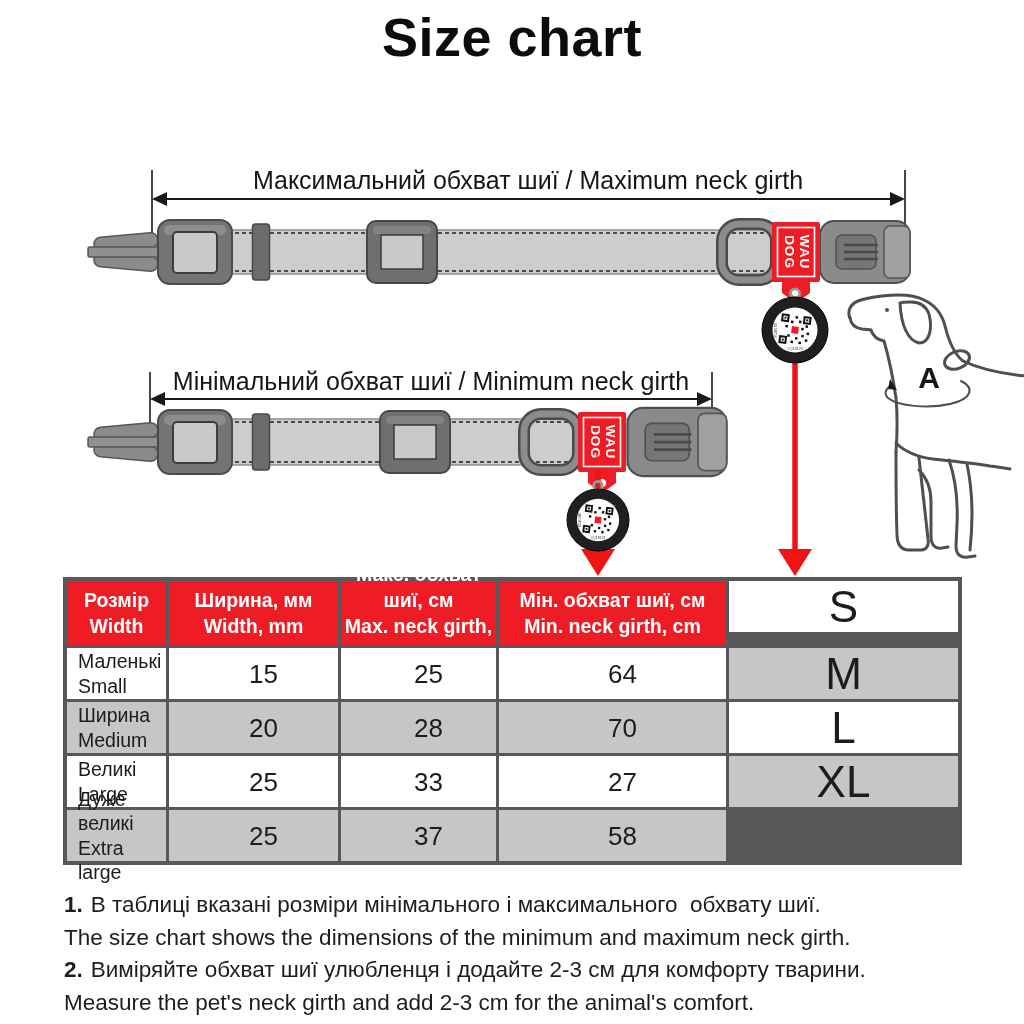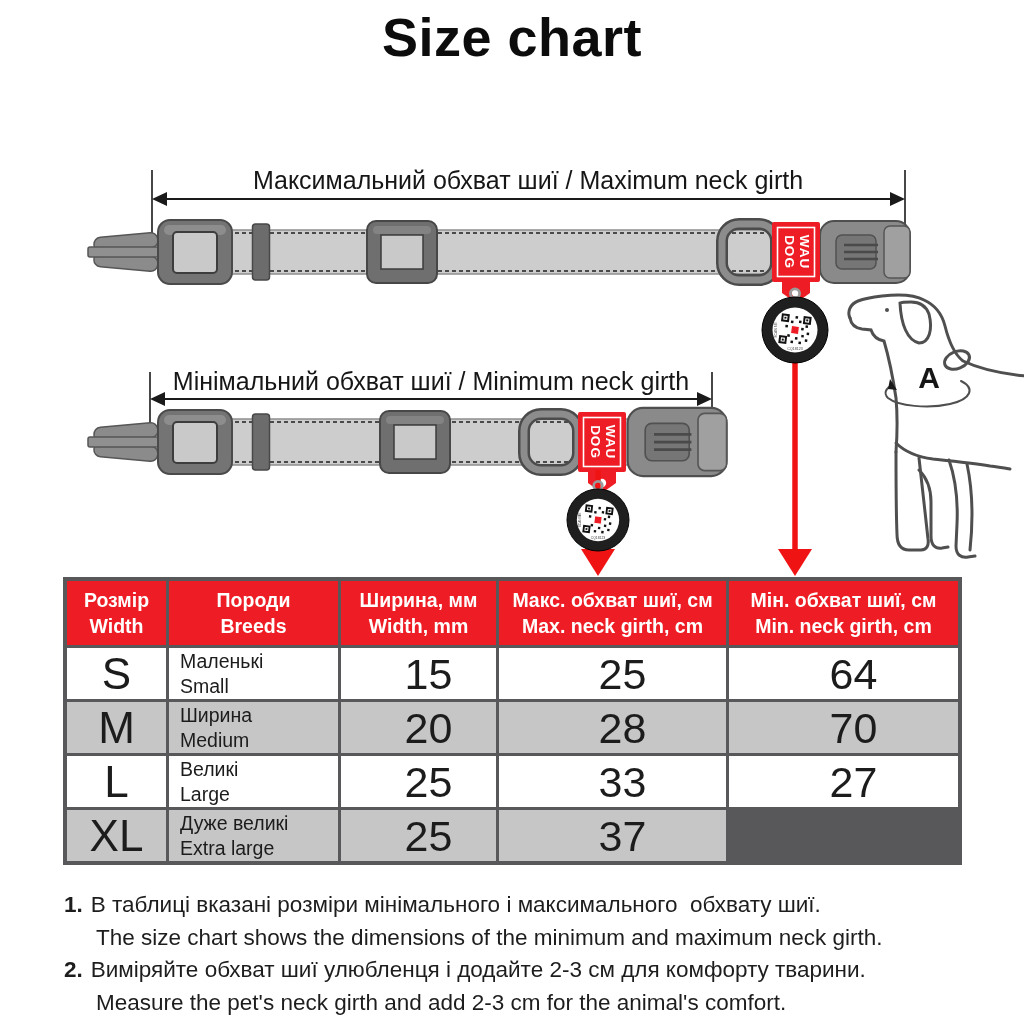--- a/index.html
+++ b/index.html
@@ -16,29 +16,29 @@
 
   .size-table{position:absolute;left:63px;top:577px;width:899px;box-sizing:border-box;
               background:#58585a;border:4px solid #58585a;display:grid;
               grid-template-columns:99px 169px 155px 227px 1fr;gap:3px;}
   .cell{display:flex;flex-direction:column;align-items:center;justify-content:center;
         background:#fff;color:#1c1c1c;text-align:center;}
   .hcell{background:#ee1c24;color:#fff;font-weight:700;font-size:19.5px;line-height:26px;height:64px;}
   .bcell{height:51px;}
   .gray{background:#c6c6c6;}
   .size-val{font-size:44px;font-weight:400;line-height:46px;}
-  .num-val{font-size:43px;line-height:38px;padding-left:20px;}
+  .num-val{font-size:26px;line-height:38px;padding-left:20px;}
   .breed{align-items:flex-start;text-align:left;padding-left:11px;box-sizing:border-box;
          font-size:19.5px;line-height:24.5px;}
 
   .notes{position:absolute;left:64px;top:889px;width:890px;font-size:22.5px;
          line-height:32.5px;color:#1d1d1d;}
   .note-line{white-space:pre-wrap;}
   .note-num{font-weight:700;margin-right:8px;}
-  .note-en{margin-left:32px;}
+  .note-en{}
 </style>
 </head>
 <body>
 
 <div class="stage">
 
   <div class="title">
     <div>Size chart</div>
   </div>
 
@@ -186,24 +186,20 @@
     </g>
     <text class="amark" x="929" y="388">A</text>
   </svg>
 
   <div class="size-table">
     <div class="cell hcell">
       <span>Розмір</span>
         <span>Width</span>
     </div>
     <div class="cell hcell">
-      <span>Породи</span>
-        <span>Breeds</span>
-    </div>
-    <div class="cell hcell">
       <span>Ширина, мм</span>
         <span>Width, mm</span>
     </div>
     <div class="cell hcell">
       <span>Макс. обхват шиї, см</span>
         <span>Max. neck girth, cm</span>
     </div>
     <div class="cell hcell">
       <span>Мін. обхват шиї, см</span>
         <span>Min. neck girth, cm</span>
@@ -236,20 +232,21 @@
     <div class="cell bcell num-val">33</div>
     <div class="cell bcell num-val">27</div>
 
     <div class="cell bcell size-val gray">XL</div>
     <div class="cell bcell breed gray">
       <span>Дуже великі</span>
         <span>Extra large</span>
     </div>
     <div class="cell bcell num-val gray">25</div>
     <div class="cell bcell num-val gray">37</div>
+    <div class="cell bcell num-val gray">58</div>
   </div>
 
   <div class="notes">
     <div class="note-line"><span class="note-num">1.</span><span>В таблиці вказані розміри мінімального і максимального  обхвату шиї.</span></div>
     <div class="note-line note-en"><span>The size chart shows the dimensions of the minimum and maximum neck girth.</span></div>
     <div class="note-line"><span class="note-num">2.</span><span>Виміряйте обхват шиї улюбленця і додайте 2-3 см для комфорту тварини.</span></div>
     <div class="note-line note-en"><span>Measure the pet's neck girth and add 2-3 cm for the animal's comfort.</span></div>
   </div>
 
 </div>

